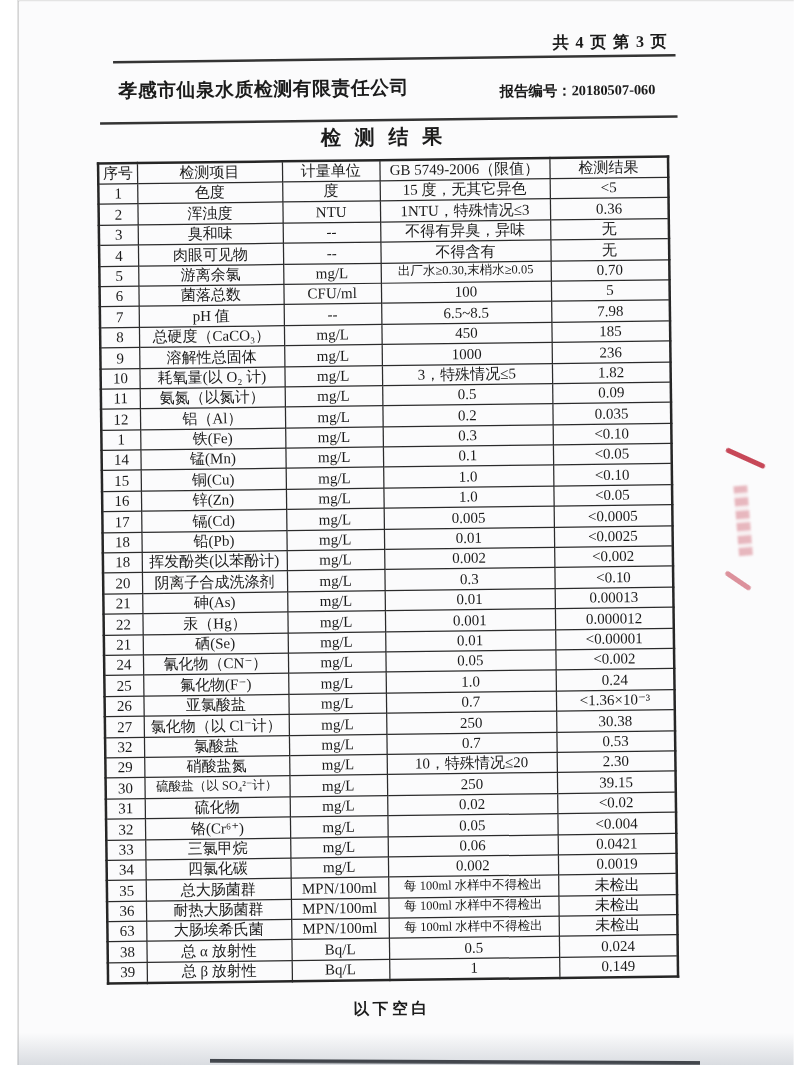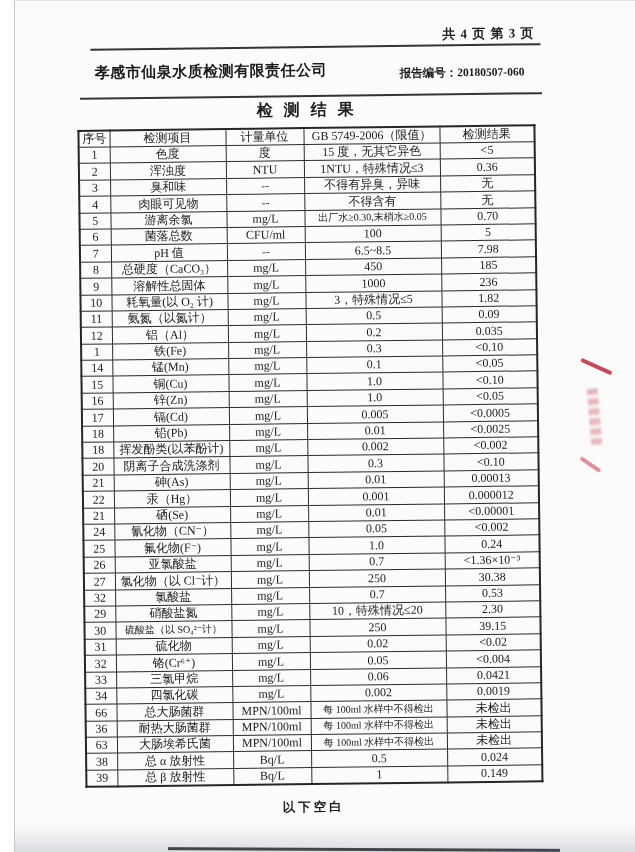--- a/index.html
+++ b/index.html
@@ -351,21 +351,21 @@
           <td>0.0421</td>
         </tr>
         <tr>
           <td>34</td>
           <td>四氯化碳</td>
           <td>mg/L</td>
           <td>0.002</td>
           <td>0.0019</td>
         </tr>
         <tr>
-          <td>66</td>
+          <td>35</td>
           <td>总大肠菌群</td>
           <td>MPN/100ml</td>
           <td class="small">每 100ml 水样中不得检出</td>
           <td>未检出</td>
         </tr>
         <tr>
           <td>36</td>
           <td>耐热大肠菌群</td>
           <td>MPN/100ml</td>
           <td class="small">每 100ml 水样中不得检出</td>

